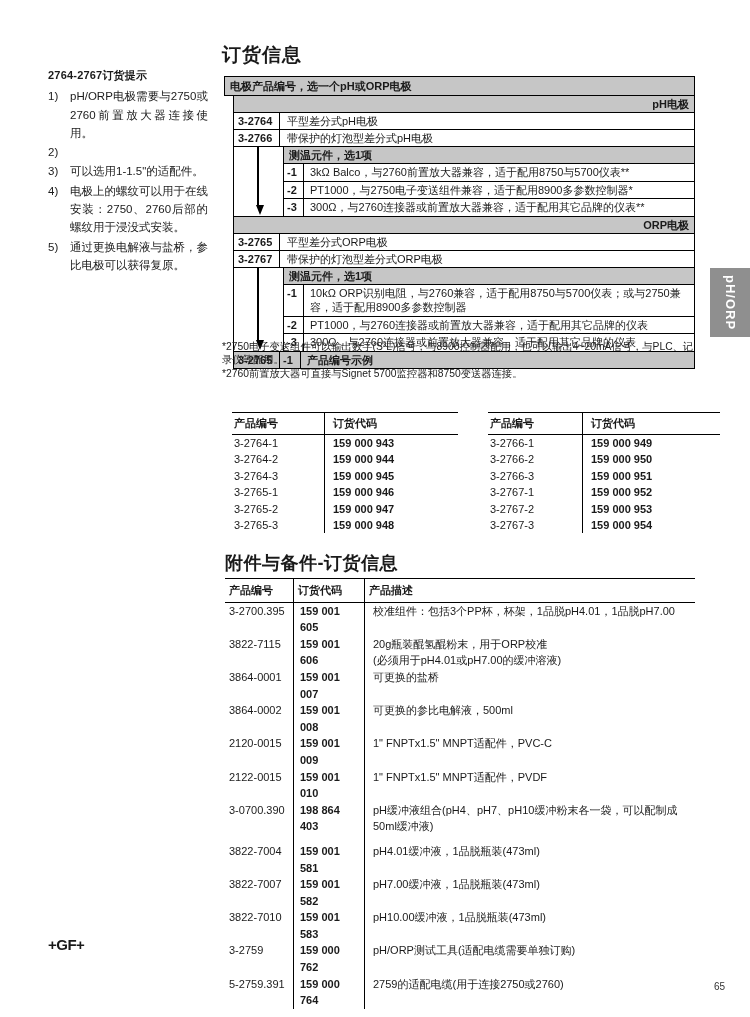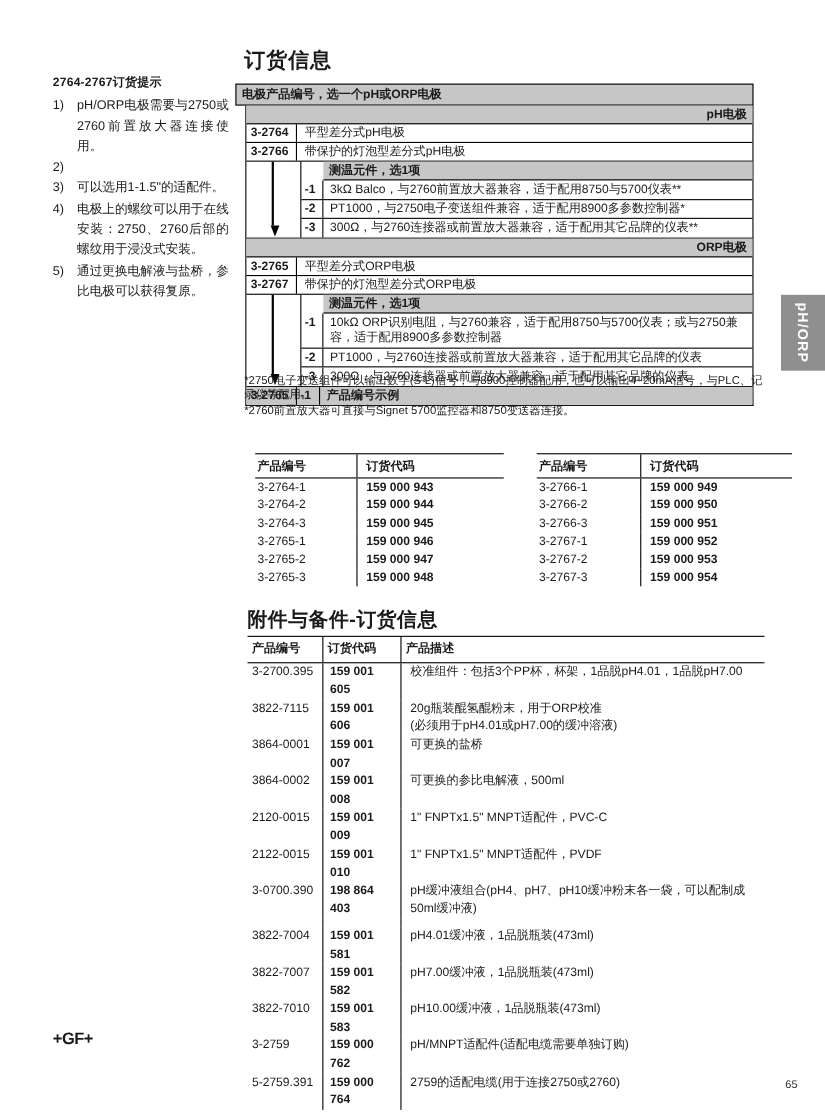--- a/index.html
+++ b/index.html
@@ -14,34 +14,34 @@
   
   .sidebar { position:absolute; left:48px; top:66px; width:160px; font-size:11.5px; line-height:18.3px; }
   .sb-title { font-weight:bold; font-size:11px; margin-bottom:3px; letter-spacing:0.2px; }
   .note { display:flex; margin-bottom:1px; }
   .note-num { width:22px; flex-shrink:0; }
   .note-text { flex:1; text-align:justify; }
   
   .main-title { position:absolute; left:222px; top:42px; font-size:19px; font-weight:bold; letter-spacing:1px; }
   .acc-title  { position:absolute; left:225px; top:551px; font-size:18px; font-weight:bold; letter-spacing:0.5px; }
   
-  .etable { position:absolute; left:214px; top:76px; width:471px; font-size:11px; }
+  .etable { position:absolute; left:224px; top:76px; width:471px; font-size:11px; }
   .et-header { border:1px solid #000; background:#c6c6c6; font-weight:bold; padding:2px 5px; line-height:14px; }
   .et-inner { margin-left:9px; border-left:1px solid #000; border-right:1px solid #000; border-bottom:1px solid #000; }
   .sec { background:#c6c6c6; font-weight:bold; border-bottom:1px solid #000; padding:1px 5px; line-height:14px;text-align:right; }
   .l1row { display:flex; border-bottom:1px solid #000; }
   .c-code { width:46px; border-right:1px solid #000; font-weight:bold; padding:1px 4px; line-height:14px; }
   .c-desc { flex:1; padding:1px 7px; line-height:14px; }
   .arrow-row { display:flex; border-bottom:1px solid #000; }
   .arrow-cell { width:49px; position:relative; }
   .arrow { position:absolute; left:23px; top:0; bottom:11px; width:0; border-left:2px solid #000; }
   .arrow::after { content:""; position:absolute; left:-3px; bottom:-10px; width:0; height:0;
                   border-left:4px solid transparent; border-right:4px solid transparent; border-top:10px solid #000; }
   .subtable { flex:1; border-left:1px solid #000; }
-  .sub-header { background:#c6c6c6; font-weight:bold; border-bottom:1px solid #000; padding:1px 5px; line-height:14px;margin-left:20px; }
+  .sub-header { background:#c6c6c6; font-weight:bold; border-bottom:1px solid #000; padding:1px 5px; line-height:14px; }
   .srow { display:flex; border-bottom:1px solid #000; }
   .srow:last-child { border-bottom:none; }
   .s-code { width:20px; border-right:1px solid #000; font-weight:bold; padding:1px 3px; line-height:14px; }
   .s-desc { flex:1; padding:1px 6px; line-height:14.5px; }
   .exrow { display:flex; background:#c6c6c6; font-weight:bold; }
   .ex-code { width:46px; border-right:1px solid #000; padding:1px 4px; line-height:14px; }
   .ex-opt  { width:21px; border-right:1px solid #000; padding:1px 3px; line-height:14px; }
   .ex-label{ flex:1; padding:1px 6px; line-height:14px; }
   
   .footnote { position:absolute; left:222px; width:478px; font-size:10.3px; line-height:13px; color:#222; }
@@ -302,21 +302,21 @@
       <div class="a3">pH7.00缓冲液，1品脱瓶装(473ml)</div>
     </div>
   <div class="arow">
       <div class="a1">3822-7010</div>
       <div class="a2">159 001 583</div>
       <div class="a3">pH10.00缓冲液，1品脱瓶装(473ml)</div>
     </div>
   <div class="arow">
       <div class="a1">3-2759</div>
       <div class="a2">159 000 762</div>
-      <div class="a3">pH/MNPT适配件(适配电缆需要单独订购)</div>
+      <div class="a3">pH/ORP测试工具(适配电缆需要单独订购)</div>
     </div>
   <div class="arow">
       <div class="a1">5-2759.391</div>
       <div class="a2">159 000 764</div>
       <div class="a3">2759的适配电缆(用于连接2750或2760)</div>
     </div>
 </section>
 
 <div class="side-tab">
   <span>pH/ORP</span>

